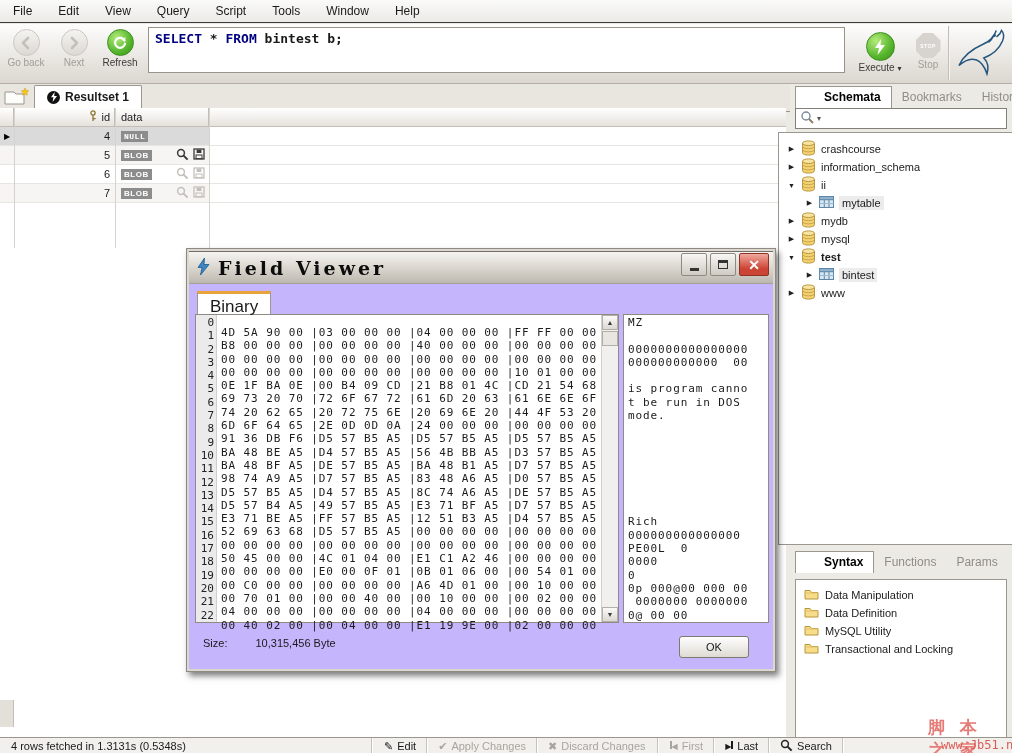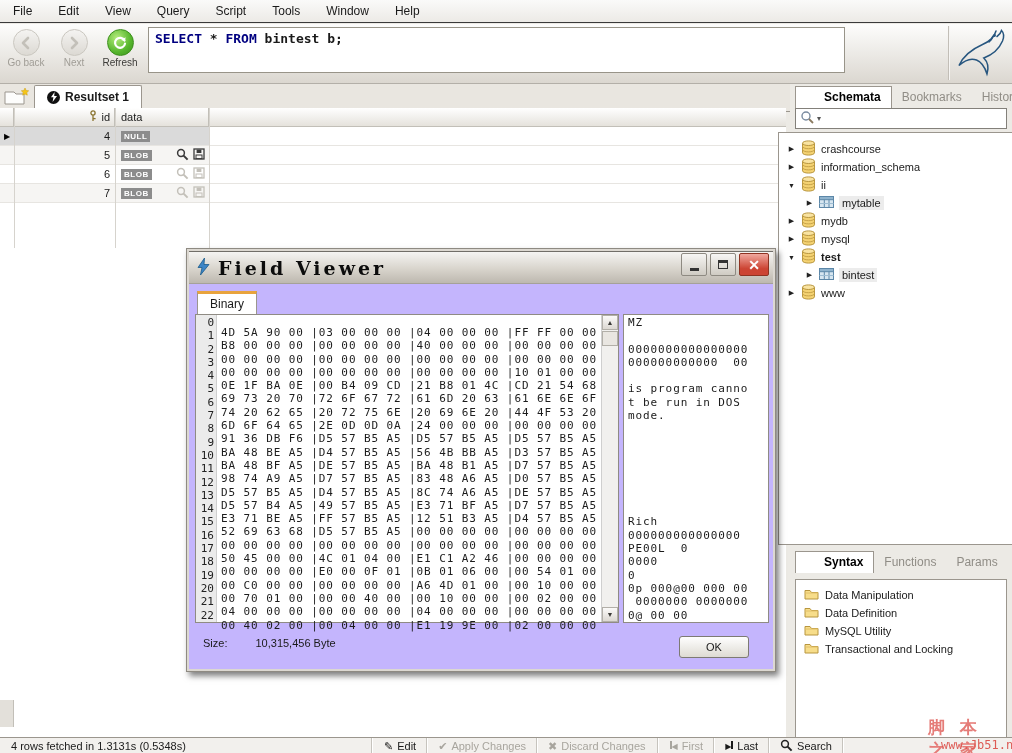--- a/index.html
+++ b/index.html
@@ -109,21 +109,21 @@
   .dtitle .ttl { font-family:"DejaVu Serif", serif; font-weight:bold; font-size:19px; letter-spacing:3px; color:#0c0c0c; }
   .dctl { position:absolute; top:4px; display:flex; gap:3px; right:6px; }
   .wbtn { width:26px; height:23px; border:1px solid #8e8a82; border-radius:2px;
     background:linear-gradient(#f7f6f4,#cfcbc3); display:flex; align-items:center; justify-content:center; }
   .wbtn.close { width:30px; background:linear-gradient(#f0a89e,#cc4433 70%);
     border-color:#8e3322; color:#fff; font-weight:bold; font-size:14px; }
   .minglyph { width:9px; height:3px; background:#333; margin-top:10px; }
   .maxglyph { width:10px; height:9px; border:1px solid #333; border-top:3px solid #333; }
   .dtab { position:absolute; left:10px; top:42px; height:23px; background:#fff;
     border:1px solid #9b968e; border-top:3px solid #e8a33d; border-bottom:none;
-    padding:3px 12px 0; font-size:12px; z-index:2; }
+    padding:3px 12px 0; font-size:17px; z-index:2; }
   .hexbox { position:absolute; left:8px; top:65px; width:424px; height:309px; background:#fff;
     border:1px solid #8f8b84; display:flex; }
   .hexnums { width:21px; background:#ebebeb; border-right:1px solid #cfcfcf;
     font-family:"DejaVu Sans Mono",monospace; font-size:11px; line-height:13.3px;
     text-align:right; padding:1px 2px 0 0; color:#222; }
   .hexbytes { flex:1; padding:11px 0 0 4px; font-family:"DejaVu Sans Mono",monospace;
     font-size:11px; line-height:13.3px; letter-spacing:.9px; white-space:pre; color:#1c1c1c; }
   .vscroll { width:17px; border-left:1px solid #cfcfcf; background:#f1f0ee; position:relative; }
   .sbtn { position:absolute; left:0; width:16px; height:15px;
     background:linear-gradient(#fbfaf9,#dcd8d2); border:1px solid #b2afa8;
@@ -178,20 +178,36 @@
         <svg width="16" height="16" viewBox="0 0 16 16">
             <path d="M12.5 5.5 A5 5 0 1 0 13 8.6" fill="none" stroke="#fff" stroke-width="2.2" stroke-linecap="round"></path>
             <path d="M13.6 2.2 L13 6.2 L9.2 5" fill="#fff"></path>
           </svg>
       </div>
       <div class="tlabel">Refresh</div>
     </div>
 
     <div class="querybox"><span class="kw">SELECT</span><span style="white-space:pre"> * </span><span class="kw">FROM</span><span style="white-space:pre"> bintest b;</span></div>
 
+    <div class="execwrap">
+      <div class="tbtn" style="position:relative;left:0">
+        <div class="circle green" style="width:29px;height:29px">
+          <svg width="14" height="16" viewBox="0 0 14 16">
+              <polygon points="8,0 2,9 6,9 4.5,16 12,6 7.5,6" fill="#fff"></polygon>
+            </svg>
+        </div>
+        <div class="tlabel"><span>Execute</span> <span class="tri">▾</span></div>
+      </div>
+      <div class="tbtn" style="position:relative;left:0">
+        <div class="octagon">
+            <span>STOP</span>
+          </div>
+        <div class="tlabel dim">Stop</div>
+      </div>
+    </div>
 
     <div class="toolsep"></div>
     <div class="logo">
       <svg width="56" height="50" viewBox="0 0 56 50" fill="none" stroke="#27567f" stroke-width="1.5" stroke-linecap="round">
         <path d="M43 3 c-1.5 5.5 -6.5 10.5 -13.5 13.5 c-9 4 -18.5 9.5 -23.5 21 c6 -5.5 12.5 -7.5 17.5 -5.5 c5 2 8.5 7.5 10.5 14 c2 -6.5 0.8 -12 -3.2 -16 c8 -3 15.5 -9.5 18.7 -17 c1.8 -4.5 1 -8.5 -1 -10.5 c-0.8 2.8 -2.2 4.6 -4.5 6"></path>
         <path d="M36 14 c1.8 -1.5 3.2 -3.5 3.8 -5.8"></path>
         <circle cx="41.5" cy="7.5" r="0.7" fill="#27567f"></circle>
       </svg>
     </div>
   </div>
@@ -228,21 +244,21 @@
       </div>
       <div class="c cdata">
         <span>data</span>
       </div>
       <div class="c" style="flex:1;border-right:none"></div>
     </div>
     <div id="gridrows">
         <div class="grow sel">
           <div class="c stub paint" style="width: 14px;">▶</div>
           <div class="c cid paint" style="width: 101px;">4</div>
-          <div class="c cdata paint" style="width: 94px;">
+          <div class="c cdata paint" style="width: 94px; font-family: Liberation Mono, monospace;">
             <span class="badge">NULL</span>
           </div>
           <div class="c" style="flex: 1 1 0%;"></div>
         </div>
         <div class="grow stripe">
           <div class="c stub paint" style="width: 14px;"></div>
           <div class="c cid paint" style="width: 101px;">5</div>
           <div class="c cdata paint" style="width: 94px;">
             <span class="badge">BLOB</span>
             <span class="cellicons">

